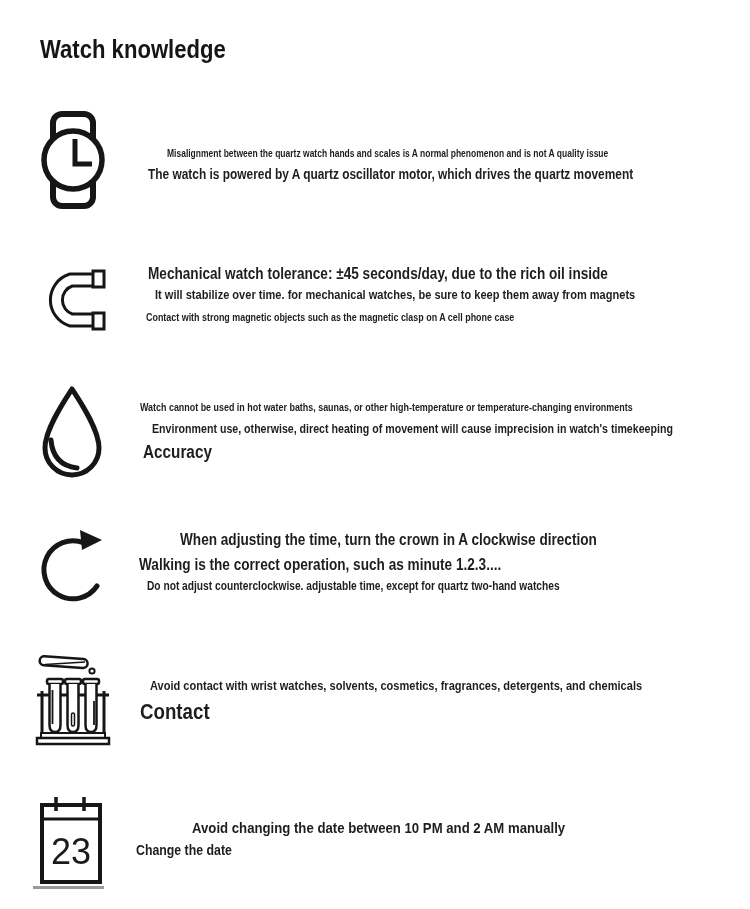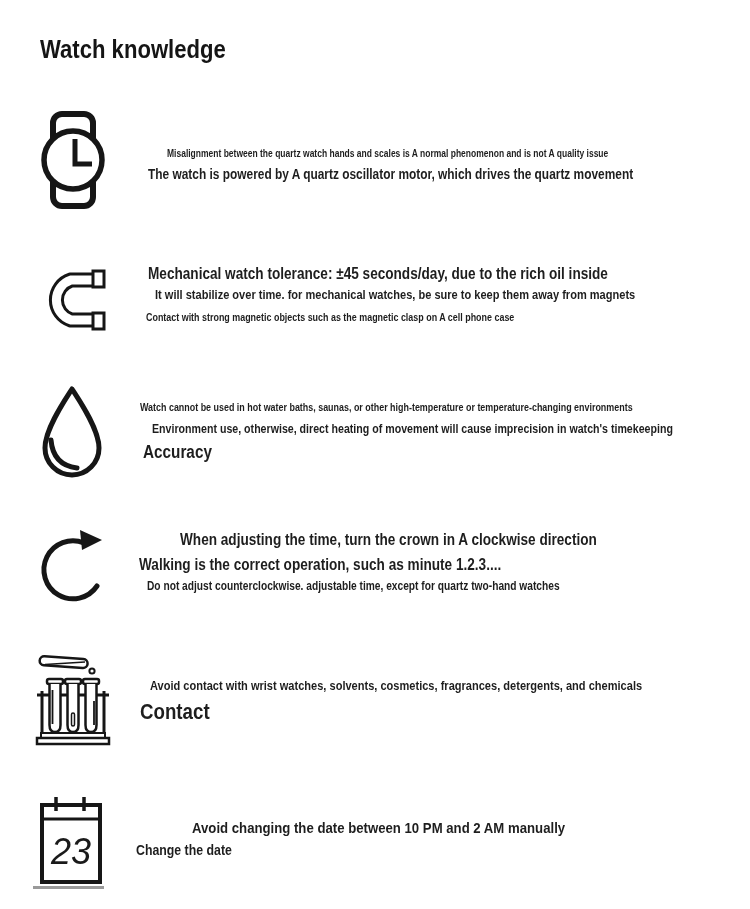--- a/index.html
+++ b/index.html
@@ -57,21 +57,21 @@
   .s4a { left: 180px; top: 531px; font-size: 16px; }
   .s4b { left: 139px; top: 556px; font-size: 16px; }
   .s4c { left: 147px; top: 580px; font-size: 12px; }
 
   
   .i5  { left: 34px;  top: 645px; width: 78px; height: 102px; }
   .s5a { left: 150px; top: 679px; font-size: 13px; }
   .s5b { left: 140px; top: 699px; font-size: 22px; }
 
   
-  .i6  { left: 38px;  top: 792px; width: 66px; height: 93px; font-style: italic; }
+  .i6  { left: 38px;  top: 792px; width: 66px; height: 93px; }
   .s6a { left: 192px; top: 819px; font-size: 15.5px; }
   .s6b { left: 136px; top: 842px; font-size: 14.5px; }
 
   .bottom-bar {
     position: absolute;
     left: 33px;
     top: 886px;
     width: 71px;
     height: 2.5px;
     background: #9a9a9a;

